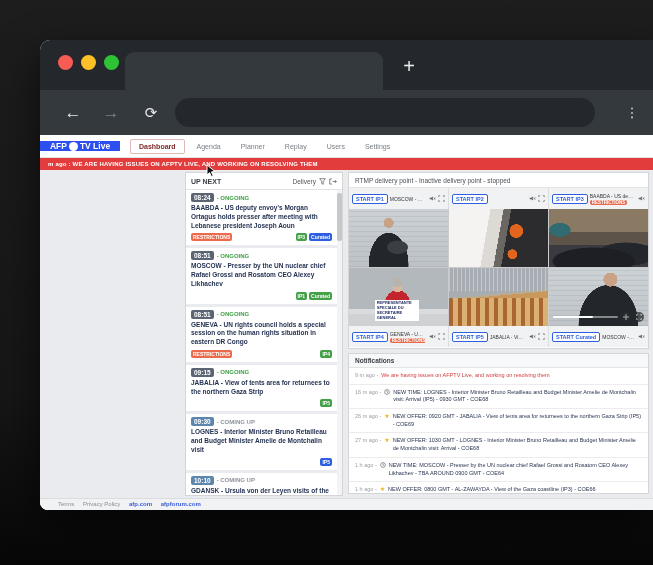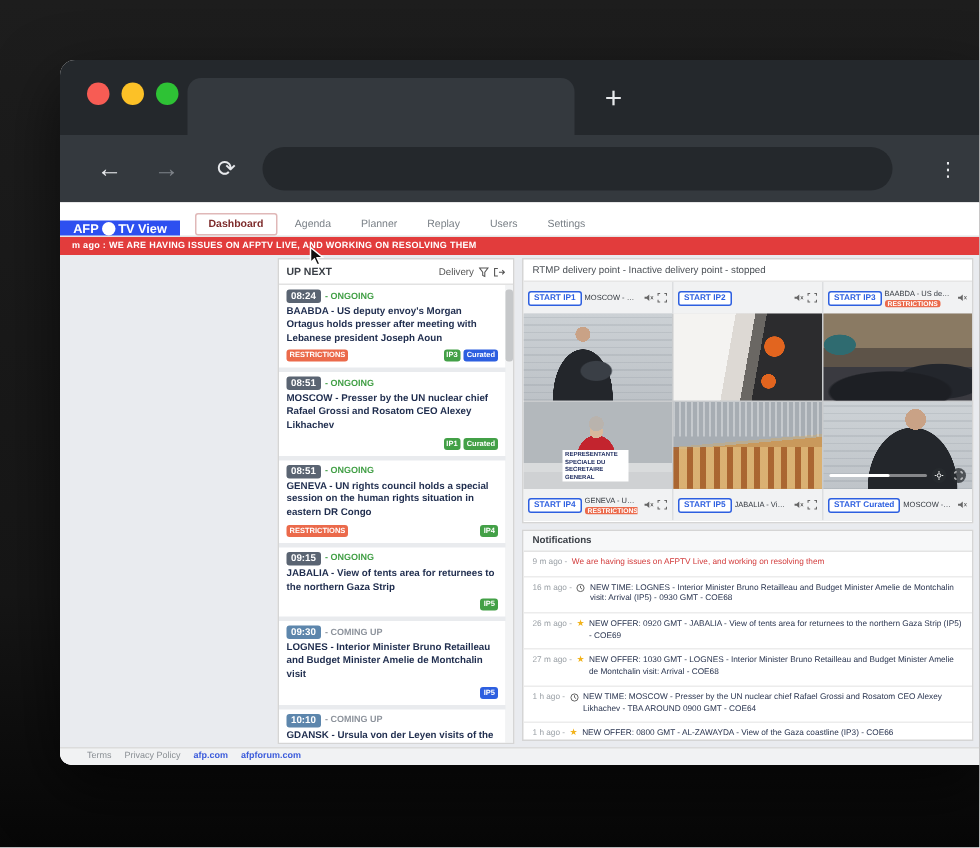--- a/index.html
+++ b/index.html
@@ -16,21 +16,21 @@
   .tab { position:absolute; left:85px; top:12px; width:258px; height:38px; background:#34393e; border-radius:9px 9px 0 0; }
   .newtab { position:absolute; left:355px; top:12px; width:28px; height:28px; color:#e8eaed; font-size:20px; line-height:28px; text-align:center; }
   .toolbar { position:relative; height:45px; background:#34393e; }
   .navbtn { position:absolute; top:11px; width:26px; height:24px; text-align:center; font-size:17px; line-height:24px; color:#e8eaed; }
   .b-back { left:20px; } .b-fwd { left:58px; color:#7d8288; } .b-reload { left:98px; font-size:15px; }
   .addressbar { position:absolute; left:135px; top:8px; width:420px; height:29px; border-radius:15px; background:#24282c; border:none; outline:none; color:#e8eaed; font-size:9px; padding:0 12px; }
   .b-menu { left:auto; right:8px; font-size:13px; letter-spacing:0; }
 
   
   .app { position:relative; height:375px; background:#fff; display:flex; flex-direction:column; }
-  .appheader { height:23px; display:flex; align-items:flex-end; border-bottom:1px solid #e4e4e4; background:#fff; }
+  .appheader { height:23px; display:flex; align-items:center; border-bottom:1px solid #e4e4e4; background:#fff; }
   .brand { width:80px; background:#2d4ff0; color:#fff; display:flex; align-items:center; justify-content:center; gap:2px; font-size:8.5px; font-weight:bold; }
   .brand .ball { width:9px; height:9px; background:#fff; border-radius:50%; display:inline-block; }
   .navtabs { display:flex; align-items:center; gap:4px; padding-left:10px; }
   .navtab { font-size:7px; color:#7a8087; padding:3px 8px; }
   .navtab.active { color:#7d2b2b; font-weight:bold; border:1px solid #e0b8b8; border-radius:2px; background:#fff; }
   .banner { height:12px; background:#e23c3c; color:#fff; font-size:6px; font-weight:bold; line-height:12px; padding-left:8px; letter-spacing:.2px; white-space:nowrap; overflow:hidden; }
 
   .content { position:relative; height:328px; background:#e9ebef; overflow:hidden; }
 
   
@@ -139,21 +139,21 @@
       <input class="addressbar" value="" style="">
       <div class="navbtn b-menu">⋮</div>
     </div>
 
     <div class="app">
 
       <div class="appheader">
         <div class="brand">
           <span>AFP</span>
           <span class="ball"></span>
-          <span>TV View</span>
+          <span>TV Live</span>
         </div>
         <div class="navtabs">
           <div class="navtab active">Dashboard</div>
           <div class="navtab">Agenda</div>
           <div class="navtab">Planner</div>
           <div class="navtab">Replay</div>
           <div class="navtab">Users</div>
           <div class="navtab">Settings</div>
         </div>
       </div>

